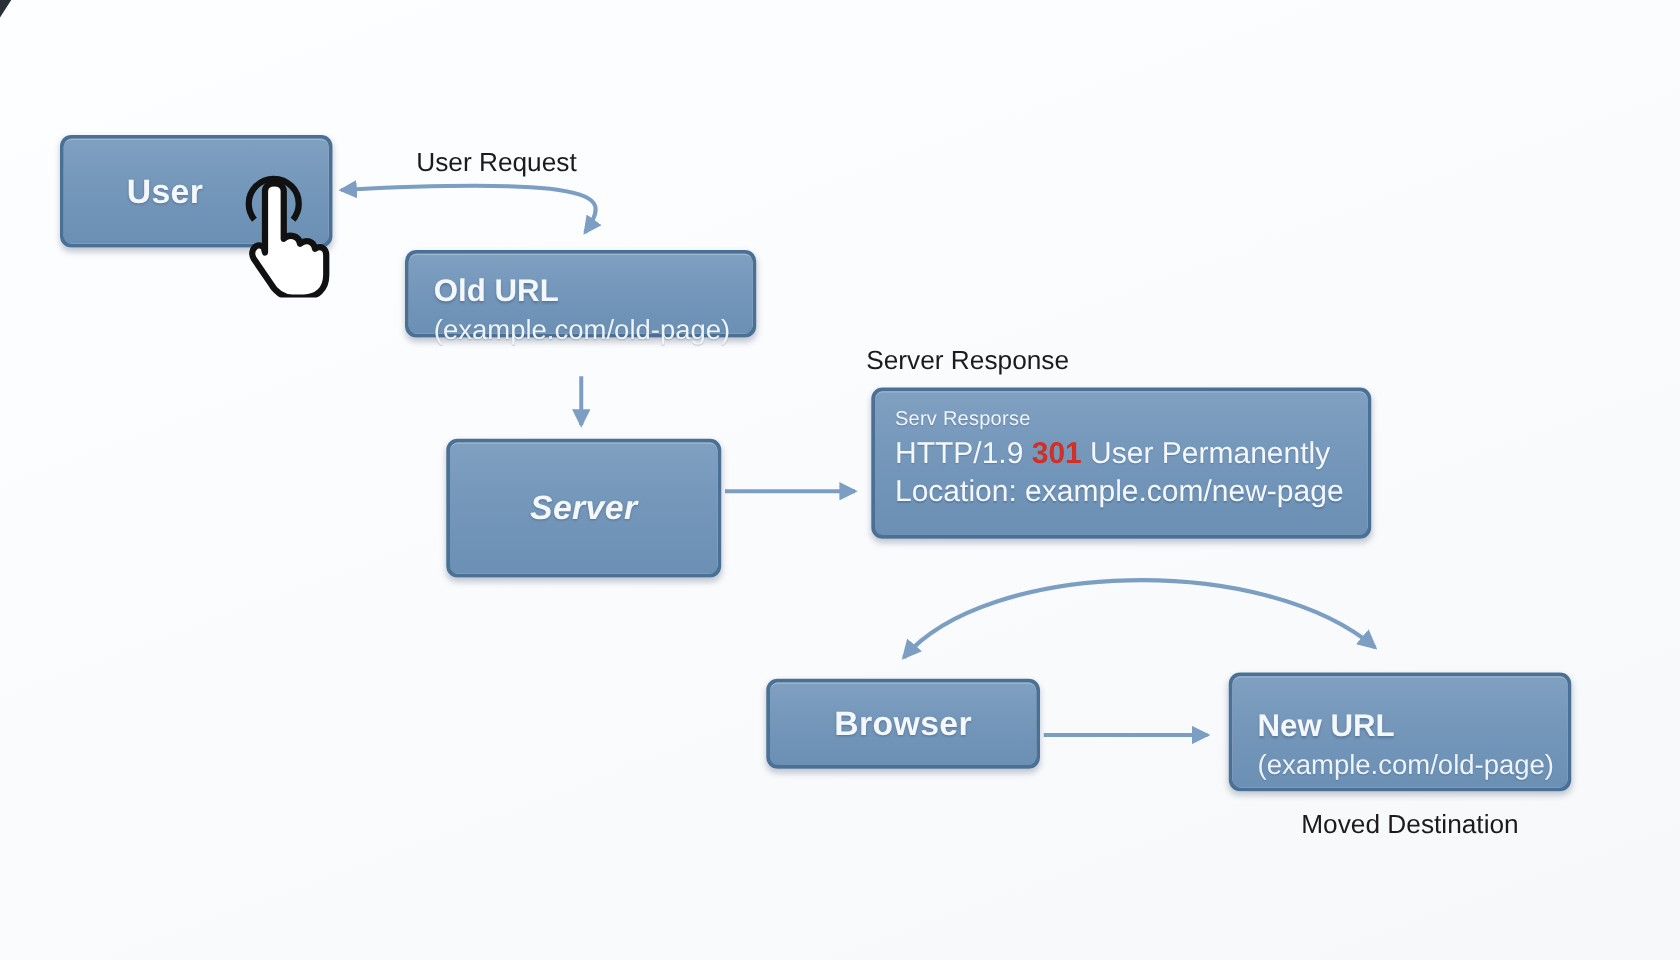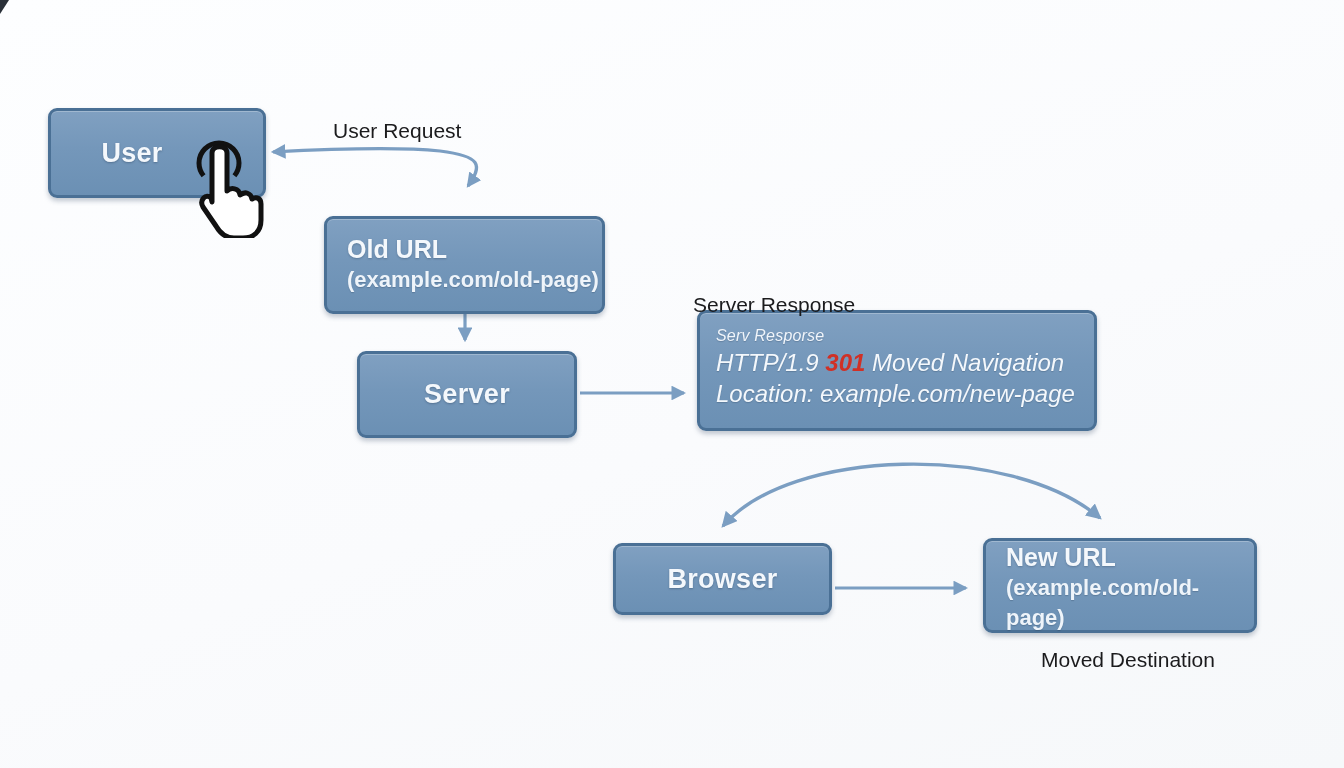--- a/index.html
+++ b/index.html
@@ -21,23 +21,23 @@
     background:linear-gradient(180deg,#80a0c1 0%,#7497ba 45%,#6b90b4 100%);
     border:3px solid #4a7095;border-radius:9px;
     box-shadow:0 3px 5px rgba(40,60,90,.28), inset 0 1px 0 rgba(255,255,255,.25);
     color:#f4f8fc;
   }
   .node.center{display:flex;align-items:center;justify-content:center;}
   .node-title{font-size:27px;font-weight:700;letter-spacing:.3px;
     text-shadow:0 1px 2px rgba(30,50,75,.35);}
   .node .lines{padding:15px 0 0 20px;}
   .line-main{font-size:25px;font-weight:700;line-height:31px;text-shadow:0 1px 2px rgba(30,50,75,.3);}
-  .line-sub{font-size:22px;font-weight:700;line-height:30px;color:#eef4fa;text-shadow:0 1px 1px rgba(30,50,75,.25);}
+  .line-sub{font-size:22px;font-weight:400;line-height:30px;color:#eef4fa;text-shadow:0 1px 1px rgba(30,50,75,.25);}
 
-  .resp-lines{padding:12px 3px 0 16px;font-style:italic;}
+  .resp-lines{padding:12px 3px 0 16px;}
   .resp-header{font-size:16px;font-weight:500;color:#f0f5fb;line-height:22px;letter-spacing:.2px;
     text-shadow:0 1px 1px rgba(30,50,75,.25);}
   .resp-line{font-size:24px;font-weight:500;line-height:31px;white-space:pre;
     text-shadow:0 1px 1px rgba(30,50,75,.25);}
   .resp-line .code{color:#d03026;font-weight:700;text-shadow:none;}
 
   .flow-label{position:absolute;color:#1b1b1d;font-size:21px;font-weight:500;white-space:nowrap;}
 
   .tap-icon{position:absolute;left:188px;top:134px;width:82px;height:104px;}
 </style>
@@ -58,52 +58,52 @@
     <path d="M 465 301 L 465 340" fill="none" stroke="#7b9ec2" stroke-width="3.2" marker-end="url(#ah)"></path>
     <path d="M 580 393 L 684 393" fill="none" stroke="#7b9ec2" stroke-width="3.2" marker-end="url(#ah)"></path>
     <path d="M 723 526 C 790 448 1010 442 1100 518" fill="none" stroke="#7b9ec2" stroke-width="3.4" marker-start="url(#ah)" marker-end="url(#ah)"></path>
     <path d="M 835 588 L 966 588" fill="none" stroke="#7b9ec2" stroke-width="3.2" marker-end="url(#ah)"></path>
   </svg>
 
   <div class="node center" style="left:48px;top:108px;width:218px;height:90px;justify-content:center;">
     <span class="node-title" style="margin-right:50px;">User</span>
   </div>
 
-  <div class="node" style="left:324px;top:216px;width:281px;height:98px;">
+  <div class="node" style="left:324px;top:200px;width:281px;height:70px;">
     <div class="lines">
       <div class="line-main">Old URL</div>
       <div class="line-sub">(example.com/old-page)</div>
     </div>
   </div>
 
-  <div class="node center" style="left:357px;top:351px;width:220px;height:87px;">
+  <div class="node center" style="left:357px;top:351px;width:220px;height:111px;font-style:italic;">
     <span class="node-title">Server</span>
   </div>
 
   <div class="node" style="left:697px;top:310px;width:400px;height:121px;">
     <div class="resp-lines">
       <div class="resp-header">Serv Resporse</div>
-      <div class="resp-line"><span>HTTP/1.9 </span><span class="code">301</span><span> Moved Navigation</span></div>
+      <div class="resp-line"><span>HTTP/1.9 </span><span class="code">301</span><span> User Permanently</span></div>
       <div class="resp-line">Location: example.com/new-page</div>
     </div>
   </div>
 
   <div class="node center" style="left:613px;top:543px;width:219px;height:72px;">
     <span class="node-title">Browser</span>
   </div>
 
   <div class="node" style="left:983px;top:538px;width:274px;height:95px;">
-    <div class="lines" style="padding-top:1px;">
+    <div class="lines" style="padding-top:25px;">
       <div class="line-main">New URL</div>
       <div class="line-sub">(example.com/old-page)</div>
     </div>
   </div>
 
   <div class="flow-label" style="left:333px;top:119px;text-align:center;">User Request</div>
-  <div class="flow-label" style="left:693px;top:277px;margin-top:16px;">Server Response</div>
+  <div class="flow-label" style="left:693px;top:277px;">Server Response</div>
   <div class="flow-label" style="left:1041px;top:648px;">Moved Destination</div>
 
   <svg class="tap-icon" viewBox="0 0 82 104">
     <circle cx="31" cy="29" r="20" fill="none" stroke="#111" stroke-width="5" pathLength="100" stroke-dasharray="72 28" stroke-dashoffset="-39"></circle>
     <path d="M24,19 C24,10.5 39,10.5 39,19 L39,57
              C43,53 51,54 52,61
              C57,57 63,59 64,65
              C69,62 73,65 73,70
              L73,86 C73,98 65,104 55,104 L46,104
              C38,104 32,99 28,92 L15,73

